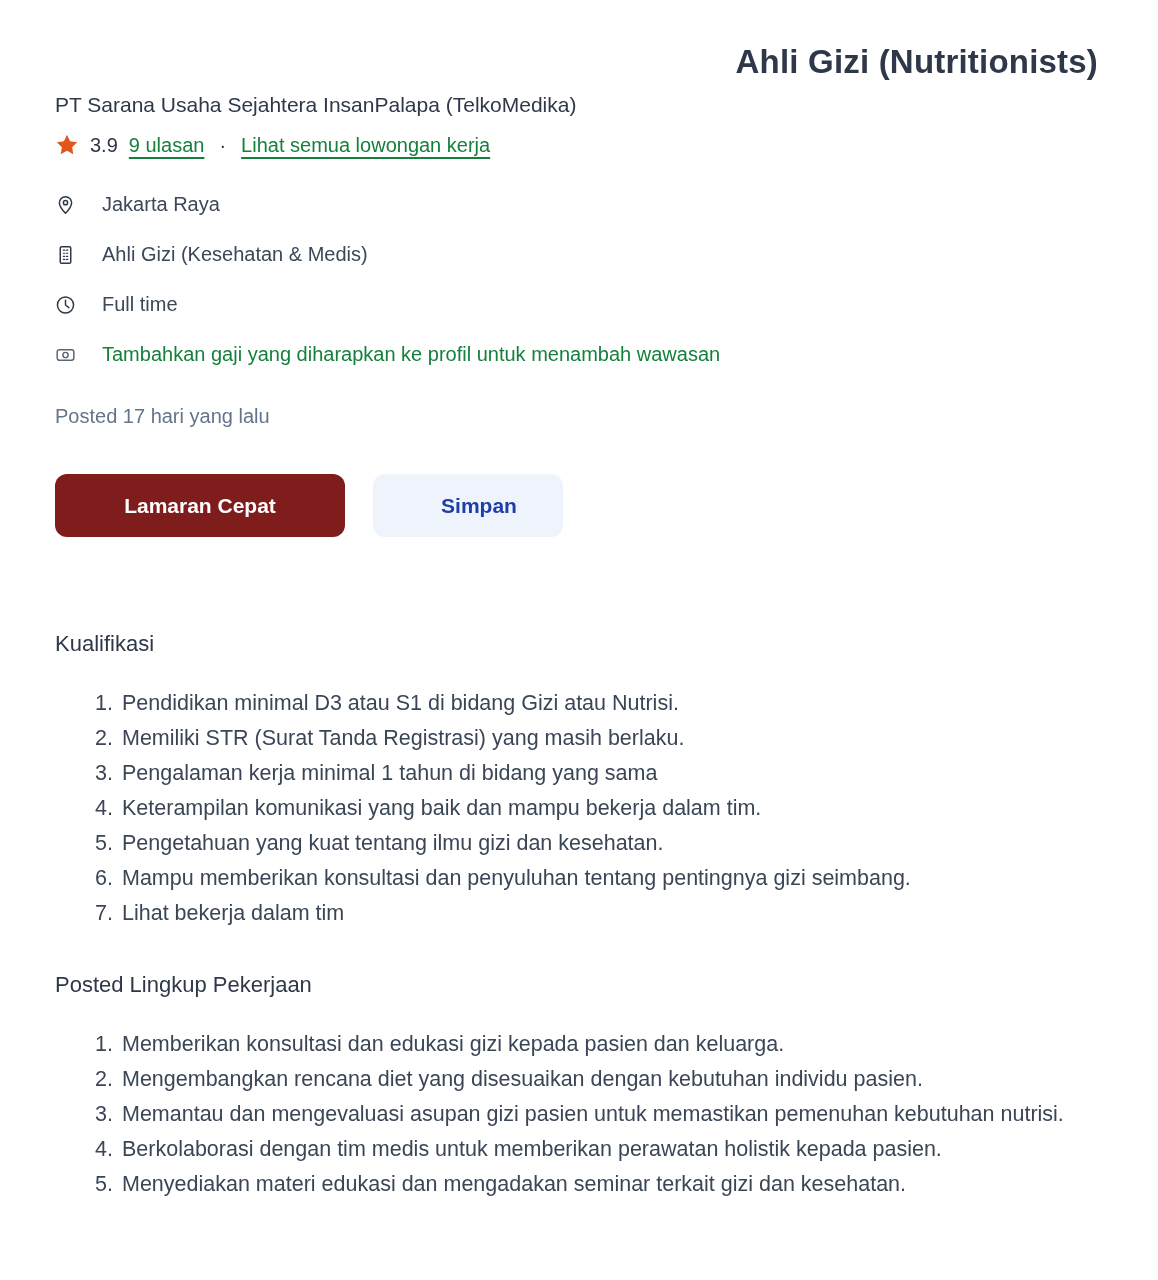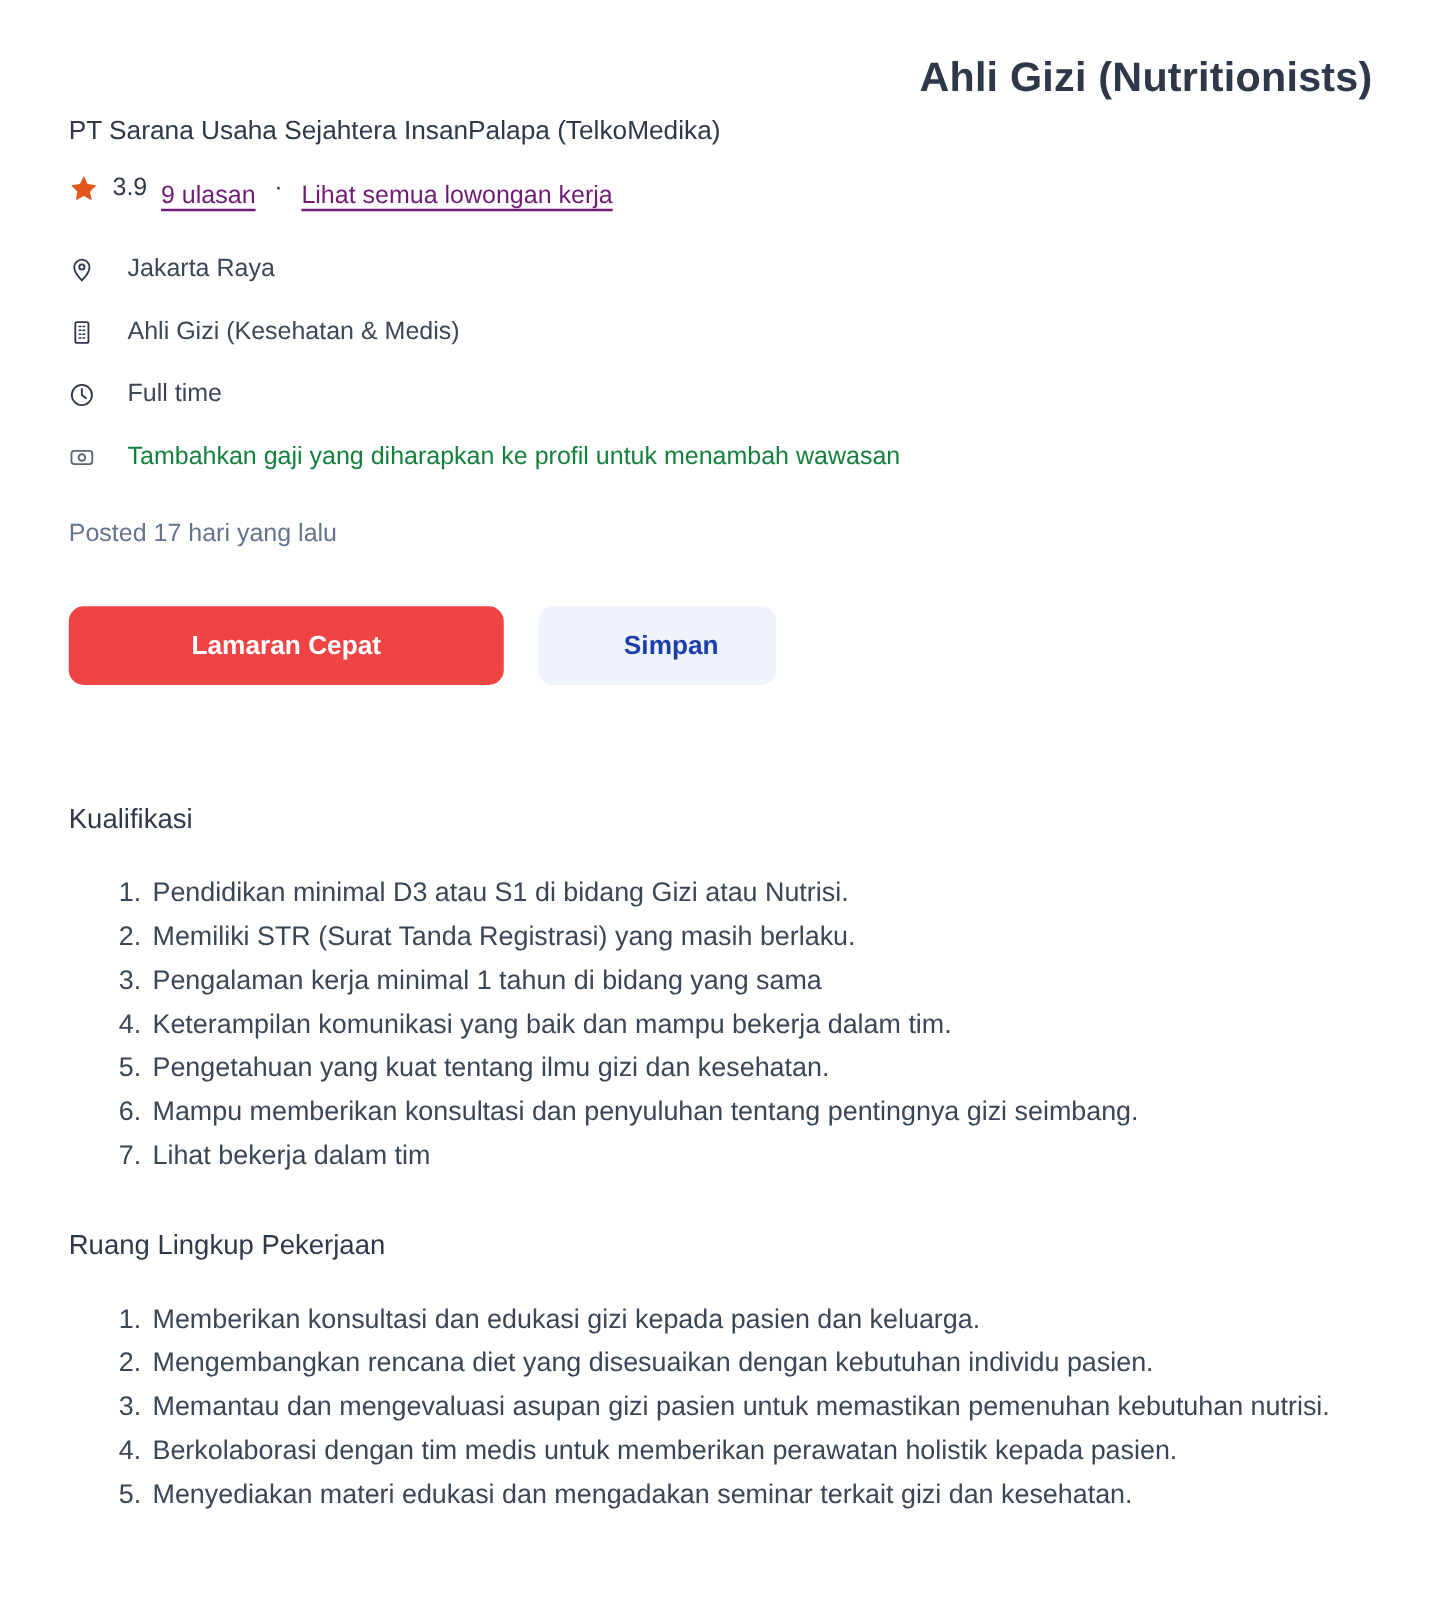--- a/index.html
+++ b/index.html
@@ -42,25 +42,24 @@
     font-size: 20px;
     margin-bottom: 36px;
   }
   .rating-row .star {
     width: 24px;
     height: 24px;
     display: inline-flex;
   }
   .rating-value { color: #2e3849; }
   .rating-link {
-    color: #701a75;
+    color: #15803d;
     text-decoration: underline;
     text-underline-offset: 5px;
     cursor: pointer;
-    margin-top: 12px;
   }
   .dot-sep { color: #2e3849; margin: 0 4px; }
   .details { margin: 0 0 0 0; }
   .detail-row {
     display: flex;
     align-items: flex-end;
     gap: 26px;
     margin-bottom: 27px;
     min-height: 22px;
   }
@@ -87,22 +86,22 @@
   .btn {
     height: 63px;
     border: none;
     border-radius: 12px;
     font-size: 21px;
     font-weight: 700;
     font-family: "Liberation Sans", "DejaVu Sans", sans-serif;
     cursor: pointer;
   }
   .btn-apply {
-    width: 348px;
-    background: #ef4444;
+    width: 290px;
+    background: #7f1d1d;
     color: #ffffff;
   }
   .btn-save {
     width: 190px;
     background: #eff3fb;
     color: #1c3eab;
     padding-left: 28px;
   }
   .section-heading {
     font-size: 22px;
@@ -201,21 +200,21 @@
         <li>Memiliki STR (Surat Tanda Registrasi) yang masih berlaku.</li>
         <li>Pengalaman kerja minimal 1 tahun di bidang yang sama</li>
         <li>Keterampilan komunikasi yang baik dan mampu bekerja dalam tim.</li>
         <li>Pengetahuan yang kuat tentang ilmu gizi dan kesehatan.</li>
         <li>Mampu memberikan konsultasi dan penyuluhan tentang pentingnya gizi seimbang.</li>
         <li>Lihat bekerja dalam tim</li>
       </ol>
     </div>
 
     <div class="section-scope">
-      <h2 class="section-heading">Ruang Lingkup Pekerjaan</h2>
+      <h2 class="section-heading">Posted Lingkup Pekerjaan</h2>
       <ol class="job-list">
         <li>Memberikan konsultasi dan edukasi gizi kepada pasien dan keluarga.</li>
         <li>Mengembangkan rencana diet yang disesuaikan dengan kebutuhan individu pasien.</li>
         <li>Memantau dan mengevaluasi asupan gizi pasien untuk memastikan pemenuhan kebutuhan nutrisi.</li>
         <li>Berkolaborasi dengan tim medis untuk memberikan perawatan holistik kepada pasien.</li>
         <li>Menyediakan materi edukasi dan mengadakan seminar terkait gizi dan kesehatan.</li>
       </ol>
     </div>
 
   </div>

